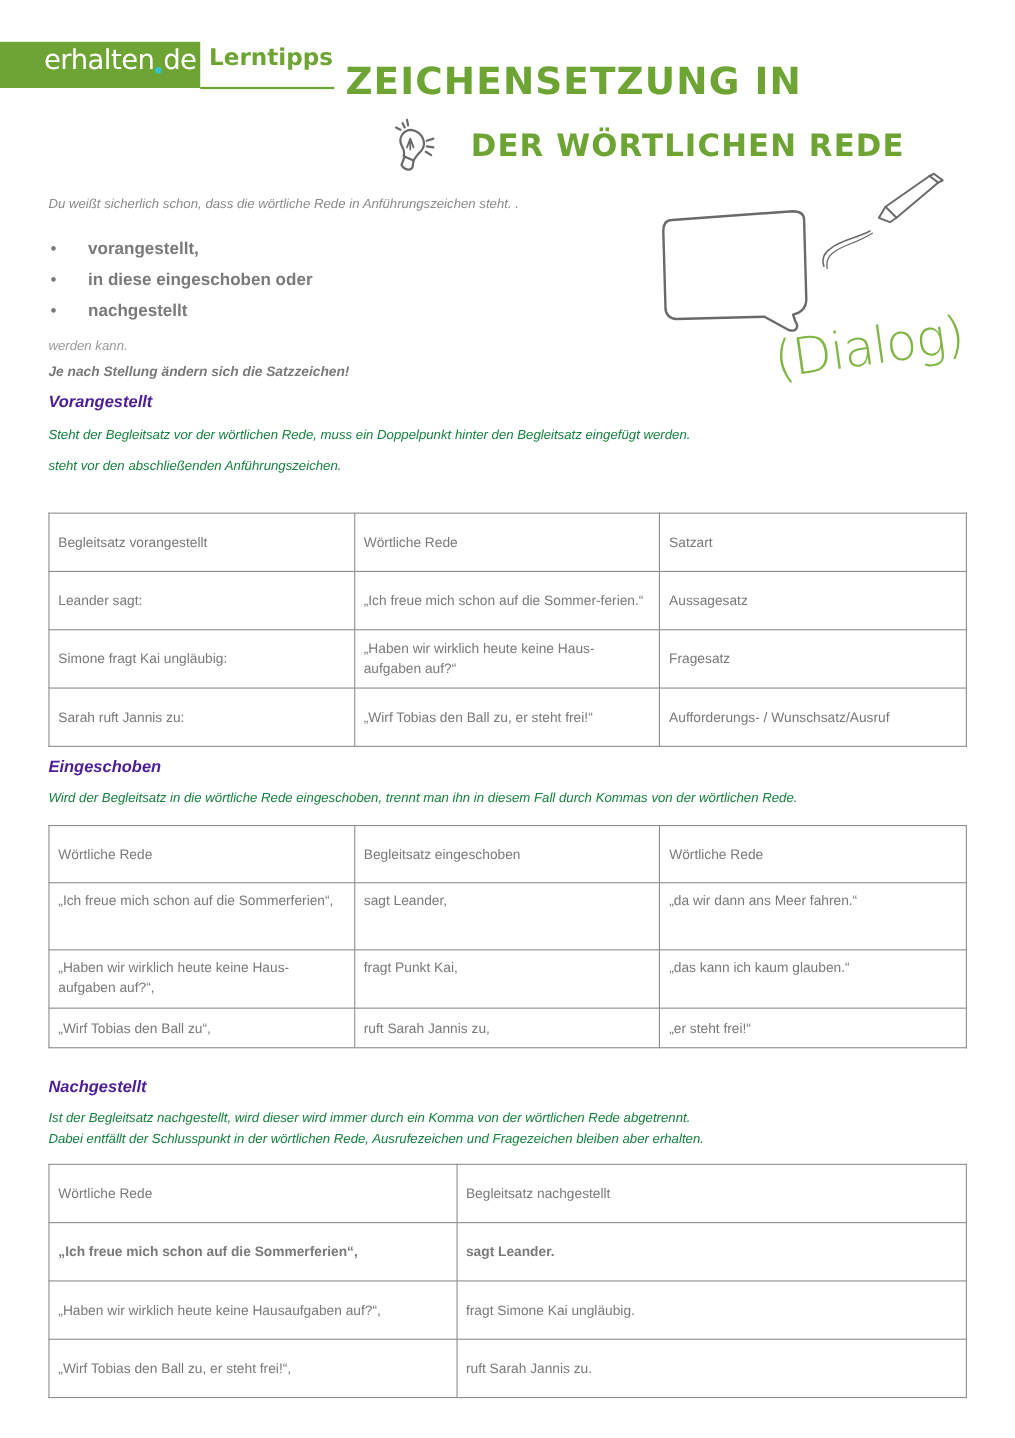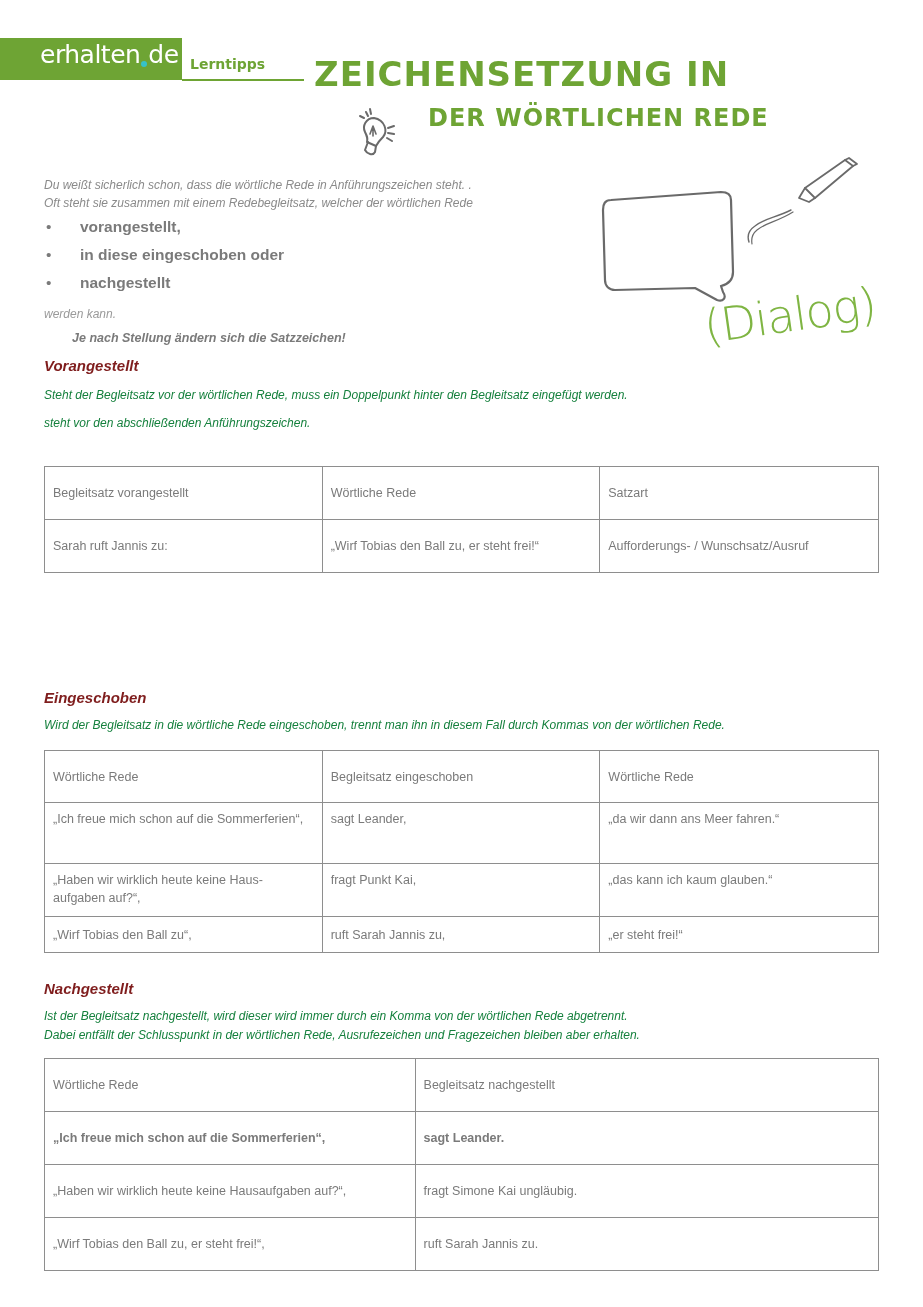--- a/index.html
+++ b/index.html
@@ -3,41 +3,41 @@
 <meta charset="utf-8">
 <style>
   html, body { margin: 0; padding: 0; background: #ffffff; }
   body { width: 923px; height: 1307px; position: relative; overflow: hidden; font-family: "Liberation Sans", sans-serif; color: #7a7a7a; }
 
   
   .brand-bar { position: absolute; left: 0; top: 38px; width: 182px; height: 42px; background: #6ea434; }
   .brand-logo { position: absolute; left: 40px; top: 40px; font-family: "DejaVu Sans", sans-serif; font-size: 25px; color: #ffffff; letter-spacing: -0.5px; }
   .brand-logo .de { color: #ffffff; }
   .brand-logo .dot { display: inline-block; width: 6px; height: 6px; border-radius: 50%; background: #36c2c8; margin: 0 1px 2px 1px; vertical-align: bottom; }
-  .lerntipps { position: absolute; left: 190px; top: 56px; font-family: "DejaVu Sans", sans-serif; font-weight: bold; font-size: 14px; color: #6ea434; }
+  .lerntipps { position: absolute; left: 190px; top: 40px; font-family: "DejaVu Sans", sans-serif; font-weight: bold; font-size: 21px; color: #6ea434; }
   .lerntipps-underline { position: absolute; left: 182px; top: 79px; width: 122px; height: 2px; background: #6ea434; }
 
   .title-line1, .title-line2 { position: absolute; font-family: "DejaVu Sans", sans-serif; font-weight: bold; color: #6ea434; letter-spacing: 1px; }
   .title-line1 { left: 314px; top: 54px; font-size: 34px; }
-  .title-line2 { left: 428px; top: 104px; font-size: 24px; }
+  .title-line2 { left: 428px; top: 116px; font-size: 28px; }
   .bulb-icon { position: absolute; left: 352px; top: 100px; width: 60px; height: 60px; }
 
   
   .intro { position: absolute; left: 44px; top: 176px; font-size: 12px; font-style: italic; line-height: 18px; color: #8a8a8a; width: 560px; }
   .bullets { position: absolute; left: 44px; top: 216px; margin: 0; padding: 0; list-style: none; }
   .bullets li { font-size: 15.5px; font-weight: bold; color: #7a7a7a; height: 28px; line-height: 22px; position: relative; padding-left: 36px; }
   .bullets li .bullet { position: absolute; left: 2px; top: 0; font-weight: normal; }
   .werden { position: absolute; left: 44px; top: 307px; font-size: 12px; font-style: italic; color: #9a9a9a; }
-  .satzzeichen { position: absolute; left: 44px; top: 331px; font-size: 12.5px; font-style: italic; font-weight: bold; color: #7a7a7a; margin-left: 28px; }
+  .satzzeichen { position: absolute; left: 44px; top: 331px; font-size: 12.5px; font-style: italic; font-weight: bold; color: #7a7a7a; }
 
   .speech-illu { position: absolute; left: 595px; top: 152px; width: 270px; height: 230px; }
   .dialog-text { position: absolute; left: 708px; top: 300px; font-family: "DejaVu Sans", sans-serif; font-size: 46px; color: #7fb543; transform: rotate(-8deg); transform-origin: left bottom; font-weight: 300; letter-spacing: -1px; }
 
   
-  .section-title { position: absolute; left: 44px; font-size: 15px; font-weight: bold; font-style: italic; color: #7f1d1d; }
+  .section-title { position: absolute; left: 44px; font-size: 15px; font-weight: bold; font-style: italic; color: #4c1d95; }
   .section-text { position: absolute; left: 44px; font-size: 12px; font-style: italic; color: #15803d; line-height: 19px; width: 830px; }
 
   table.doc-table { position: absolute; left: 44px; border-collapse: collapse; width: 835px; }
   table.doc-table td { border: 1.5px solid #8e8e8e; font-size: 12.5px; color: #7a7a7a; padding: 6px 8px; vertical-align: middle; line-height: 18px; margin-top: 44px; }
   table.doc-table td.top { vertical-align: top; padding-top: 7px; }
   table.doc-table td.bold { font-weight: bold; }
 </style>
 </head>
 <body>
 
@@ -68,21 +68,20 @@
     <path d="M250 8 L254 6 L262 12 L258 14"></path>
     <path d="M210 36 L204 46 L214 50 L220 46"></path>
     <path d="M196 58 C180 66 170 66 160 74 C154 78 152 84 154 90" stroke-width="1.4"></path>
     <path d="M198 60 C182 70 172 70 162 78 C157 82 156 86 157 92" stroke-width="1.2"></path>
   </g>
 </svg>
 <div class="dialog-text">(Dialog)</div>
 
 <div class="intro">
   <div>Du weißt sicherlich schon, dass die wörtliche Rede in Anführungszeichen steht. .</div>
-  <div>Oft steht sie zusammen mit einem Redebegleitsatz, welcher der wörtlichen Rede</div>
 </div>
 <ul class="bullets">
   <li><span class="bullet">•</span><span>vorangestellt,</span></li>
   <li><span class="bullet">•</span><span>in diese eingeschoben oder</span></li>
   <li><span class="bullet">•</span><span>nachgestellt</span></li>
 </ul>
 <div class="werden">werden kann.</div>
 <div class="satzzeichen">Je nach Stellung ändern sich die Satzzeichen!</div>
 
 <div class="section-title" style="top:357px;">Vorangestellt</div>
@@ -95,20 +94,30 @@
   <colgroup>
       <col style="width:278px">
       <col style="width:278px">
       <col style="width:279px">
     </colgroup>
   <tbody>
       <tr style="height:53px;">
     <td>Begleitsatz vorangestellt</td>
     <td>Wörtliche Rede</td>
     <td>Satzart</td>
+  </tr>
+  <tr style="height:53px;">
+    <td>Leander sagt:</td>
+    <td>„Ich freue mich schon auf die Sommer-ferien.“</td>
+    <td>Aussagesatz</td>
+  </tr>
+  <tr style="height:53px;">
+    <td>Simone fragt Kai ungläubig:</td>
+    <td>„Haben wir wirklich heute keine Haus-aufgaben auf?“</td>
+    <td>Fragesatz</td>
   </tr>
   <tr style="height:53px;">
     <td>Sarah ruft Jannis zu:</td>
     <td>„Wirf Tobias den Ball zu, er steht frei!“</td>
     <td>Aufforderungs- / Wunschsatz/Ausruf</td>
   </tr>
 </tbody>
   </table>
 
 <div class="section-title" style="top:689px;">Eingeschoben</div>

